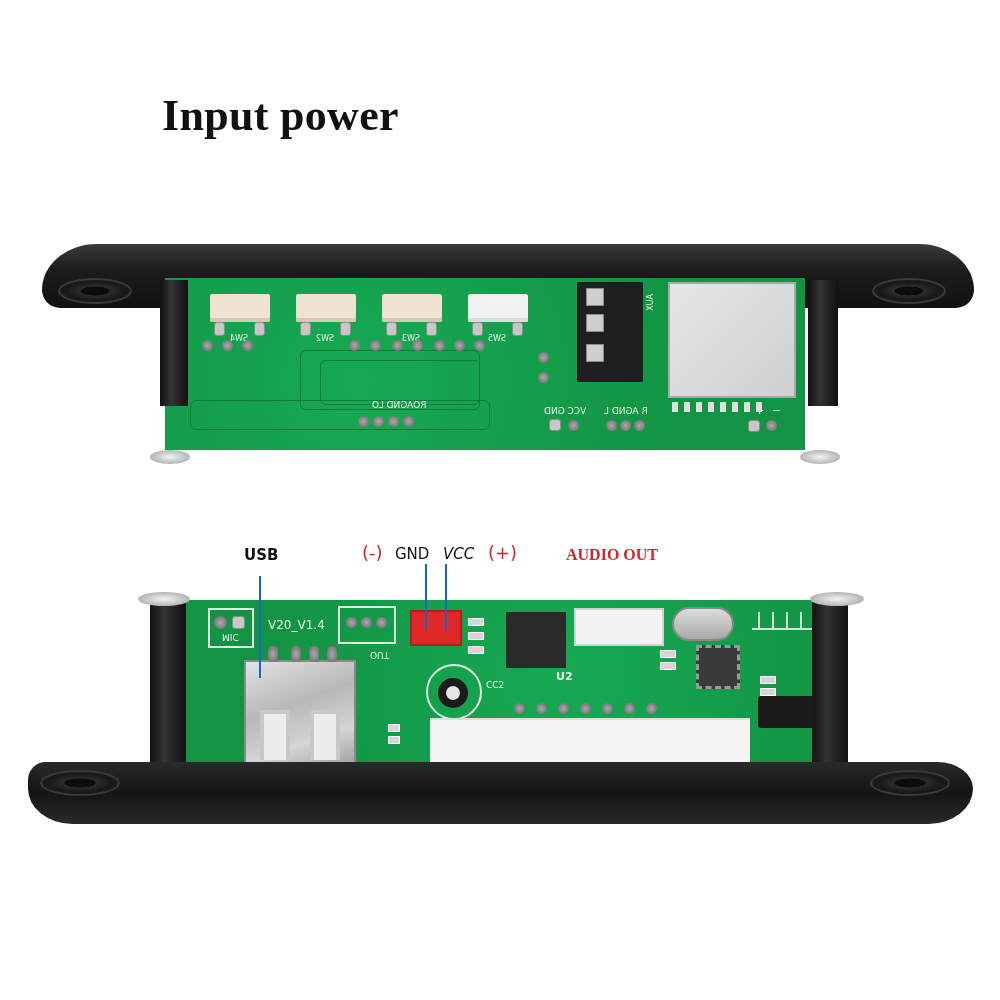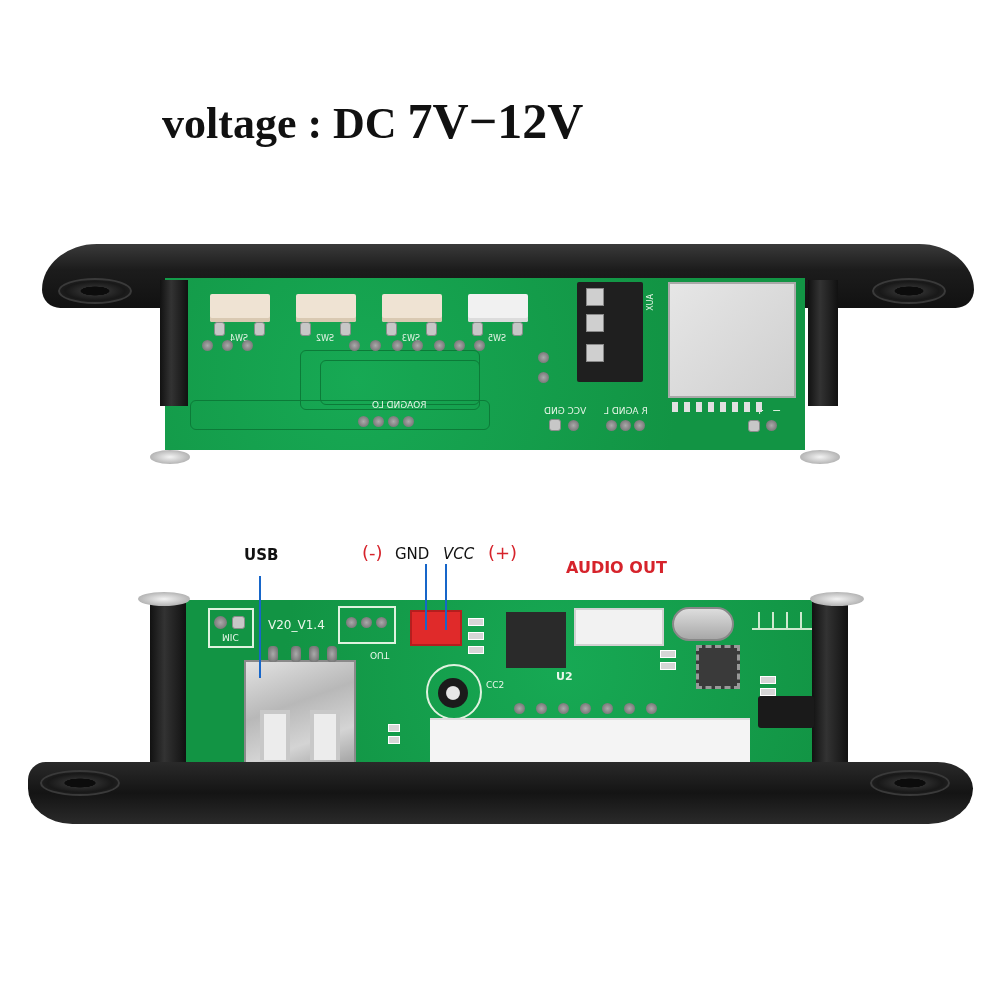--- a/index.html
+++ b/index.html
@@ -76,23 +76,21 @@
     .ann { position: absolute; font-family: "DejaVu Sans", "Liberation Sans", sans-serif; font-weight: bold; }
     .ann-black { color: #111; font-size: 15px; }
     .ann-red { color: #d6232b; font-size: 16px; }
     .ann-red-paren { color: #d6232b; font-size: 18px; font-weight: normal; }
     .lead { position: absolute; width: 2px; background: #1766c9; }
   </style>
 </head>
 <body>
 
 <div class="headline">
-  <span class="l2">
-    <span>voltage : DC </span><span class="big">7V−12V</span>
-  </span>
+  <span class="l1">Input power</span>
 </div>
 
 <div>
   <div class="bezel-top"></div>
   <div class="bezel-hole" style="left:58px;top:278px;"></div>
   <div class="bezel-hole" style="left:872px;top:278px;"></div>
 
   <div class="pcb-top"></div>
   <div class="post" style="left:160px;top:280px;width:28px;height:126px;"></div>
   <div class="post" style="left:808px;top:280px;width:30px;height:126px;"></div>
@@ -239,13 +237,13 @@
 <div class="lead" style="left:259px;top:576px;height:102px;"></div>
 
 <span class="ann ann-red-paren" style="left:362px;top:542px;">(-)</span>
 <span class="ann ann-black" style="left:395px;top:545px;font-weight:normal;">GND</span>
 <div class="lead" style="left:425px;top:564px;height:66px;"></div>
 
 <span class="ann ann-black" style="left:443px;top:545px;font-weight:normal;font-style:italic;">VCC</span>
 <div class="lead" style="left:445px;top:564px;height:66px;"></div>
 <span class="ann ann-red-paren" style="left:488px;top:542px;">(+)</span>
 
-<span class="ann ann-red" style="left:566px;top:558px;">AUDIO OUT</span>
+<span class="ann ann-red" style="left:566px;top:546px;font-family:Liberation Serif, serif;">AUDIO OUT</span>
 
 </body></html>

